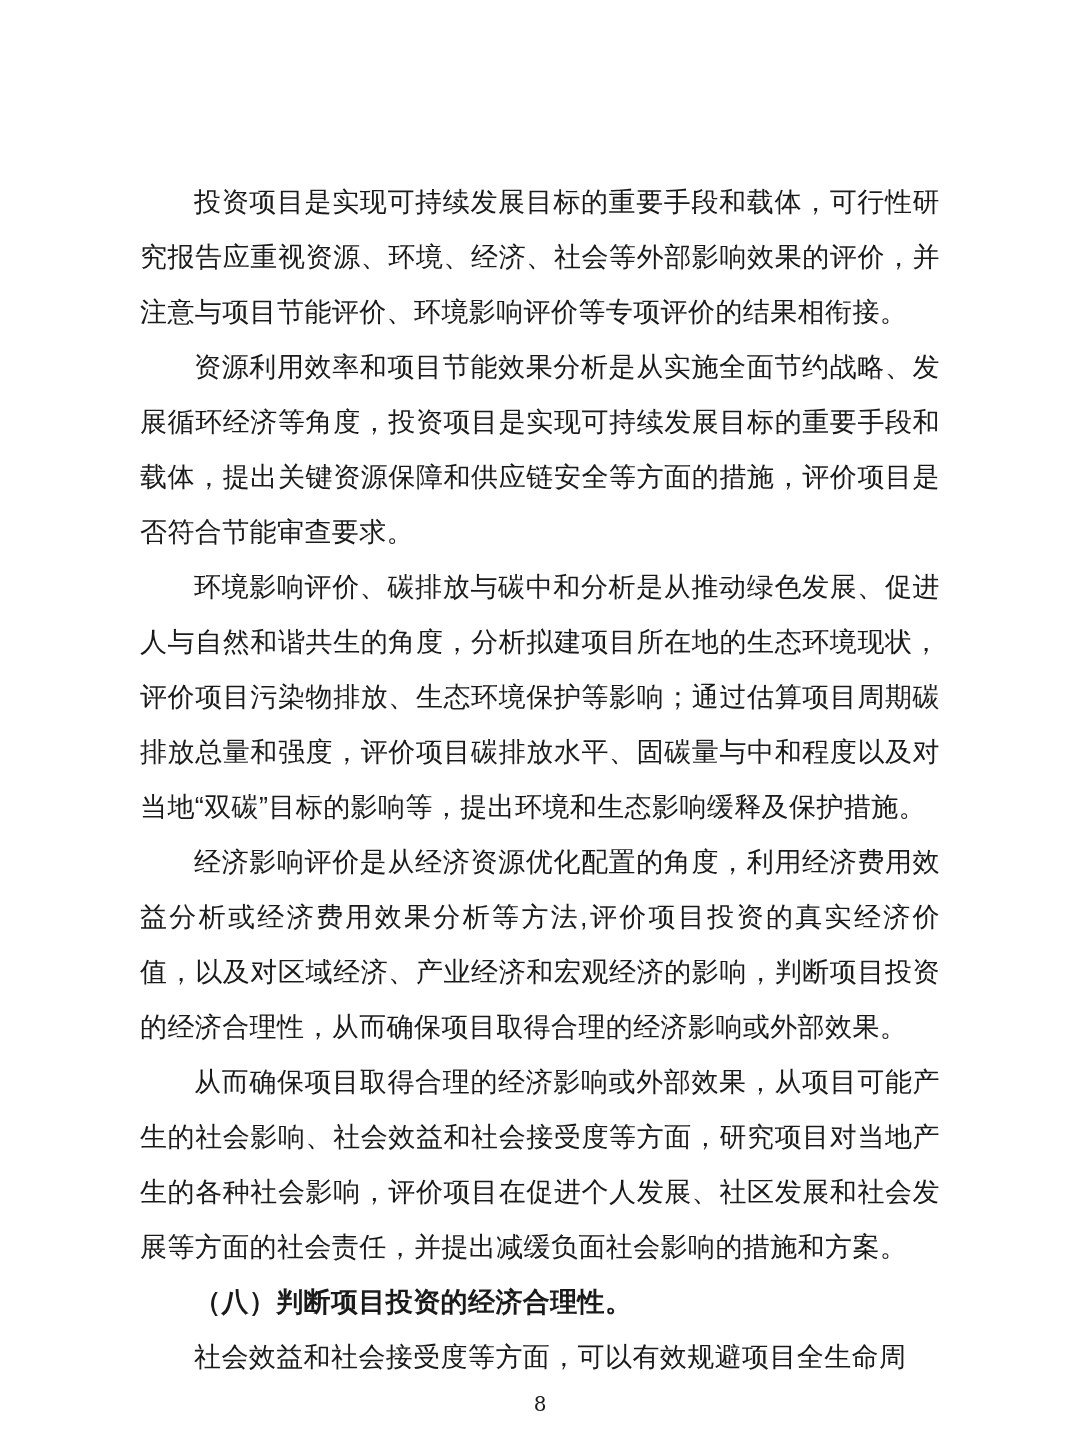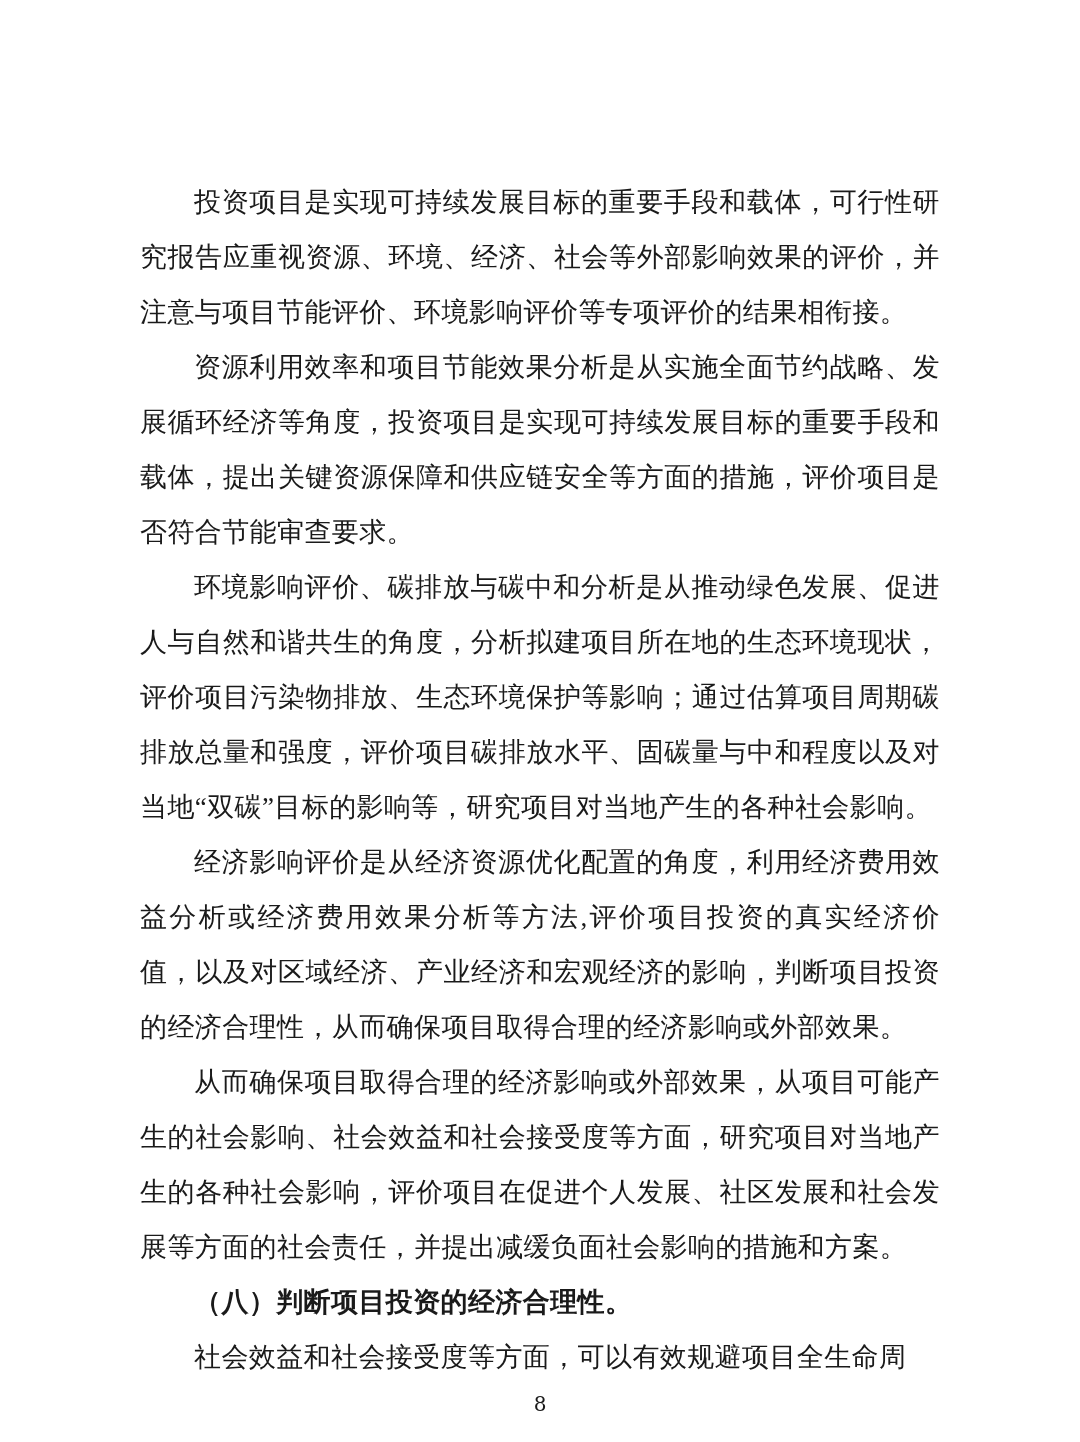--- a/index.html
+++ b/index.html
@@ -15,21 +15,21 @@
     box-sizing: border-box;
     overflow: hidden;
   }
   .content {
     position: absolute;
     left: 140px;
     top: 175px;
     width: 800px;
   }
   .para {
-    font-family: Liberation Serif, serif;
+    font-family: Liberation Sans, sans-serif;
     font-size: 27px;
     line-height: 55px;
     color: #1a1a1a;
     text-align: justify;
     text-justify: inter-ideograph;
     text-indent: 2em;
     margin: 0 0 0 0;
     letter-spacing: 0.4px;
   }
   .para.heading {
@@ -46,20 +46,20 @@
     color: #1a1a1a;
   }
 </style>
 </head>
 <body>
 
 <div class="page">
   <div class="content">
     <p class="para">投资项目是实现可持续发展目标的重要手段和载体，可行性研究报告应重视资源、环境、经济、社会等外部影响效果的评价，并注意与项目节能评价、环境影响评价等专项评价的结果相衔接。</p>
     <p class="para">资源利用效率和项目节能效果分析是从实施全面节约战略、发展循环经济等角度，投资项目是实现可持续发展目标的重要手段和载体，提出关键资源保障和供应链安全等方面的措施，评价项目是否符合节能审查要求。</p>
-    <p class="para">环境影响评价、碳排放与碳中和分析是从推动绿色发展、促进人与自然和谐共生的角度，分析拟建项目所在地的生态环境现状，评价项目污染物排放、生态环境保护等影响；通过估算项目周期碳排放总量和强度，评价项目碳排放水平、固碳量与中和程度以及对当地“双碳”目标的影响等，研究项目对当地产生的各种社会影响。</p>
+    <p class="para">环境影响评价、碳排放与碳中和分析是从推动绿色发展、促进人与自然和谐共生的角度，分析拟建项目所在地的生态环境现状，评价项目污染物排放、生态环境保护等影响；通过估算项目周期碳排放总量和强度，评价项目碳排放水平、固碳量与中和程度以及对当地“双碳”目标的影响等，提出环境和生态影响缓释及保护措施。</p>
     <p class="para">经济影响评价是从经济资源优化配置的角度，利用经济费用效益分析或经济费用效果分析等方法,评价项目投资的真实经济价值，以及对区域经济、产业经济和宏观经济的影响，判断项目投资的经济合理性，从而确保项目取得合理的经济影响或外部效果。</p>
     <p class="para">从而确保项目取得合理的经济影响或外部效果，从项目可能产生的社会影响、社会效益和社会接受度等方面，研究项目对当地产生的各种社会影响，评价项目在促进个人发展、社区发展和社会发展等方面的社会责任，并提出减缓负面社会影响的措施和方案。</p>
     <p class="para heading">（八）判断项目投资的经济合理性。</p>
     <p class="para">社会效益和社会接受度等方面，可以有效规避项目全生命周</p>
   </div>
   <div class="page-number">8</div>
 </div>
 
 </body></html>

